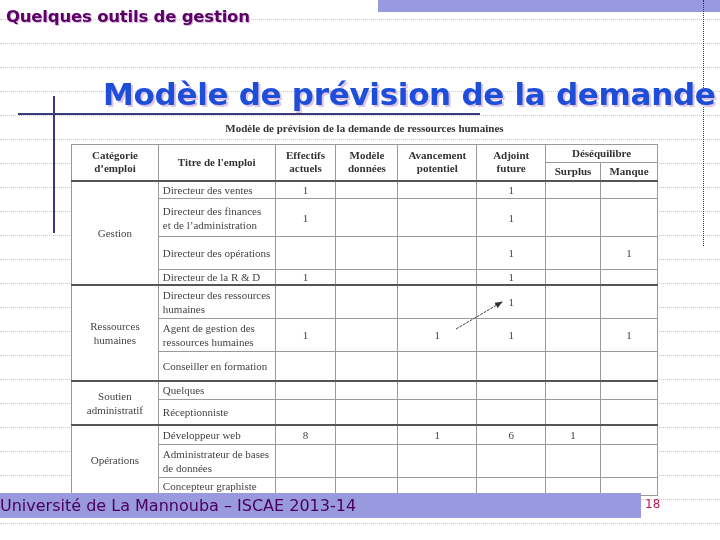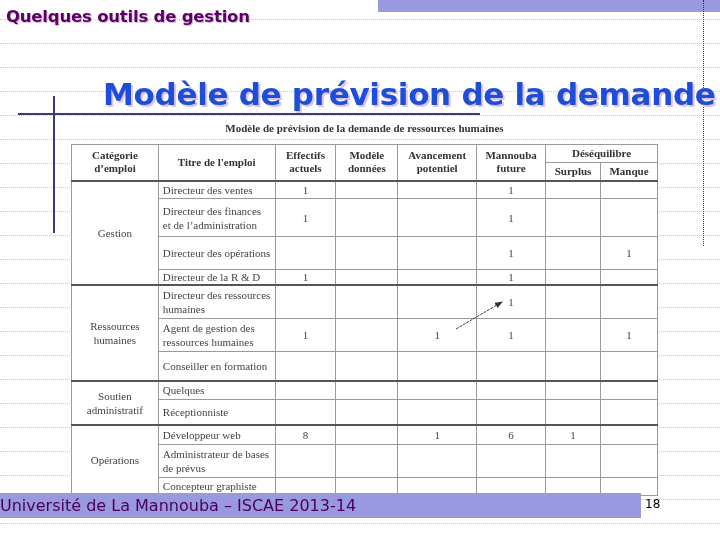--- a/index.html
+++ b/index.html
@@ -73,21 +73,21 @@
   .footer-bar {
     position:absolute; left:0; top:493px; width:641px; height:25px;
     background:#9999e0;
   }
   .footer-text {
     position:absolute; left:0; top:493px; width:692px; text-align:left;
     font-family:"DejaVu Sans", sans-serif; font-size:16px; line-height:25px; color:#4a005a;
   }
   .page-num {
     position:absolute; left:645px; top:497px;
-    font-family:"DejaVu Sans", sans-serif; font-size:12px; color:#000000;
+    font-family:"DejaVu Sans", sans-serif; font-size:12px; color:#be185d;
   }
 </style>
 </head>
 <body>
 
 <div class="dots" style="top:19px"></div>
 <div class="dots" style="top:43px"></div>
 <div class="dots" style="top:67px"></div>
 <div class="dots" style="top:91px"></div>
 <div class="dots" style="top:115px"></div>
@@ -148,21 +148,21 @@
       </th>
       <th rowspan="2">
         <span>Modèle</span><br>
         <span>données</span>
       </th>
       <th rowspan="2">
         <span>Avancement</span><br>
         <span>potentiel</span>
       </th>
       <th rowspan="2">
-        <span>Mannouba</span><br>
+        <span>Adjoint</span><br>
         <span>future</span>
       </th>
       <th colspan="2">Déséquilibre</th>
     </tr>
     <tr style="height:18px">
       <th>Surplus</th>
       <th>Manque</th>
     </tr>
   </thead>
   <tbody>
@@ -258,21 +258,21 @@
       <td rowspan="3" class="cat">Opérations</td>
       <td class="title">Développeur web</td>
       <td class="num">8</td>
       <td class="num"></td>
       <td class="num">1</td>
       <td class="num">6</td>
       <td class="num">1</td>
       <td class="num"></td>
     </tr>
     <tr style="height:33px">
-      <td class="title">Administrateur de bases de prévus</td>
+      <td class="title">Administrateur de bases de données</td>
       <td class="num"></td>
       <td class="num"></td>
       <td class="num"></td>
       <td class="num"></td>
       <td class="num"></td>
       <td class="num"></td>
     </tr>
     <tr style="height:18px">
       <td class="title">Concepteur graphiste</td>
       <td class="num"></td>

